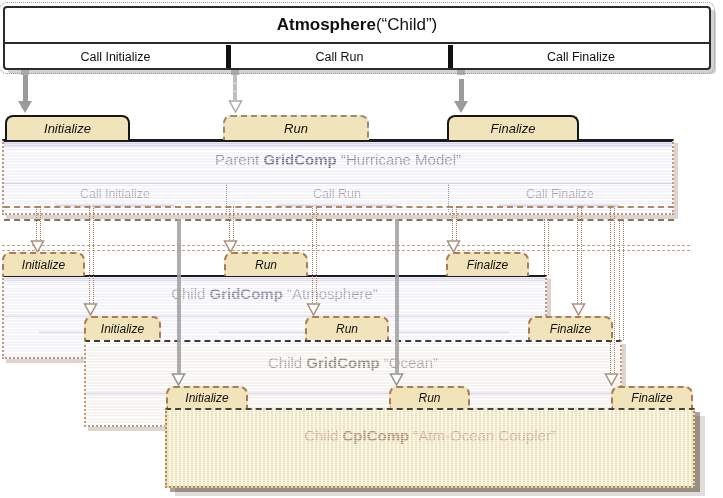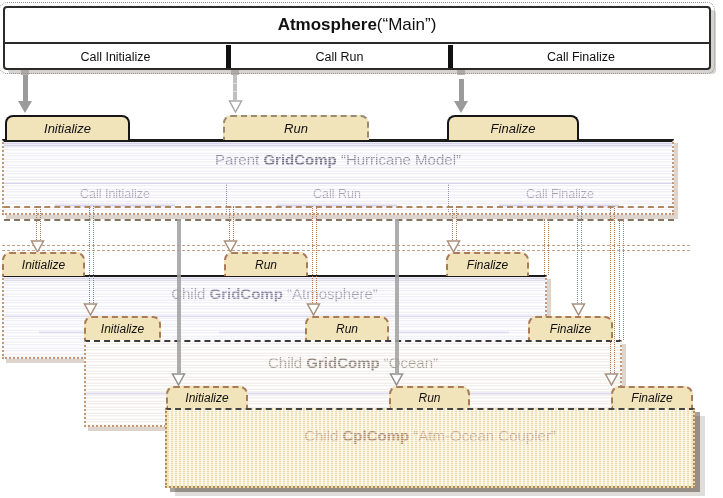--- a/index.html
+++ b/index.html
@@ -64,21 +64,21 @@
   .gdrop{position:absolute;width:4px;background:#a0a0a0;opacity:.85;z-index:5;}
 </style>
 </head>
 <body>
 
 <div id="stage">
 
   <div class="abs appdriver">
     <div class="appdriver-title">
       <b>Atmosphere</b>
-        <span> (“Main”)</span>
+        <span> (“Child”)</span>
     </div>
     <div class="call-cell" style="left:0;width:221px;">Call Initialize</div>
     <div class="call-cell" style="left:226px;width:217px;">Call Run</div>
     <div class="call-cell" style="left:448px;width:256px;">Call Finalize</div>
     <div class="sep-black" style="left:221px;"></div>
     <div class="sep-black" style="left:443px;"></div>
   </div>
 
   <div class="nub" style="left:21px;top:70px;"></div>
   <div class="nub" style="left:231px;top:70px;"></div>

